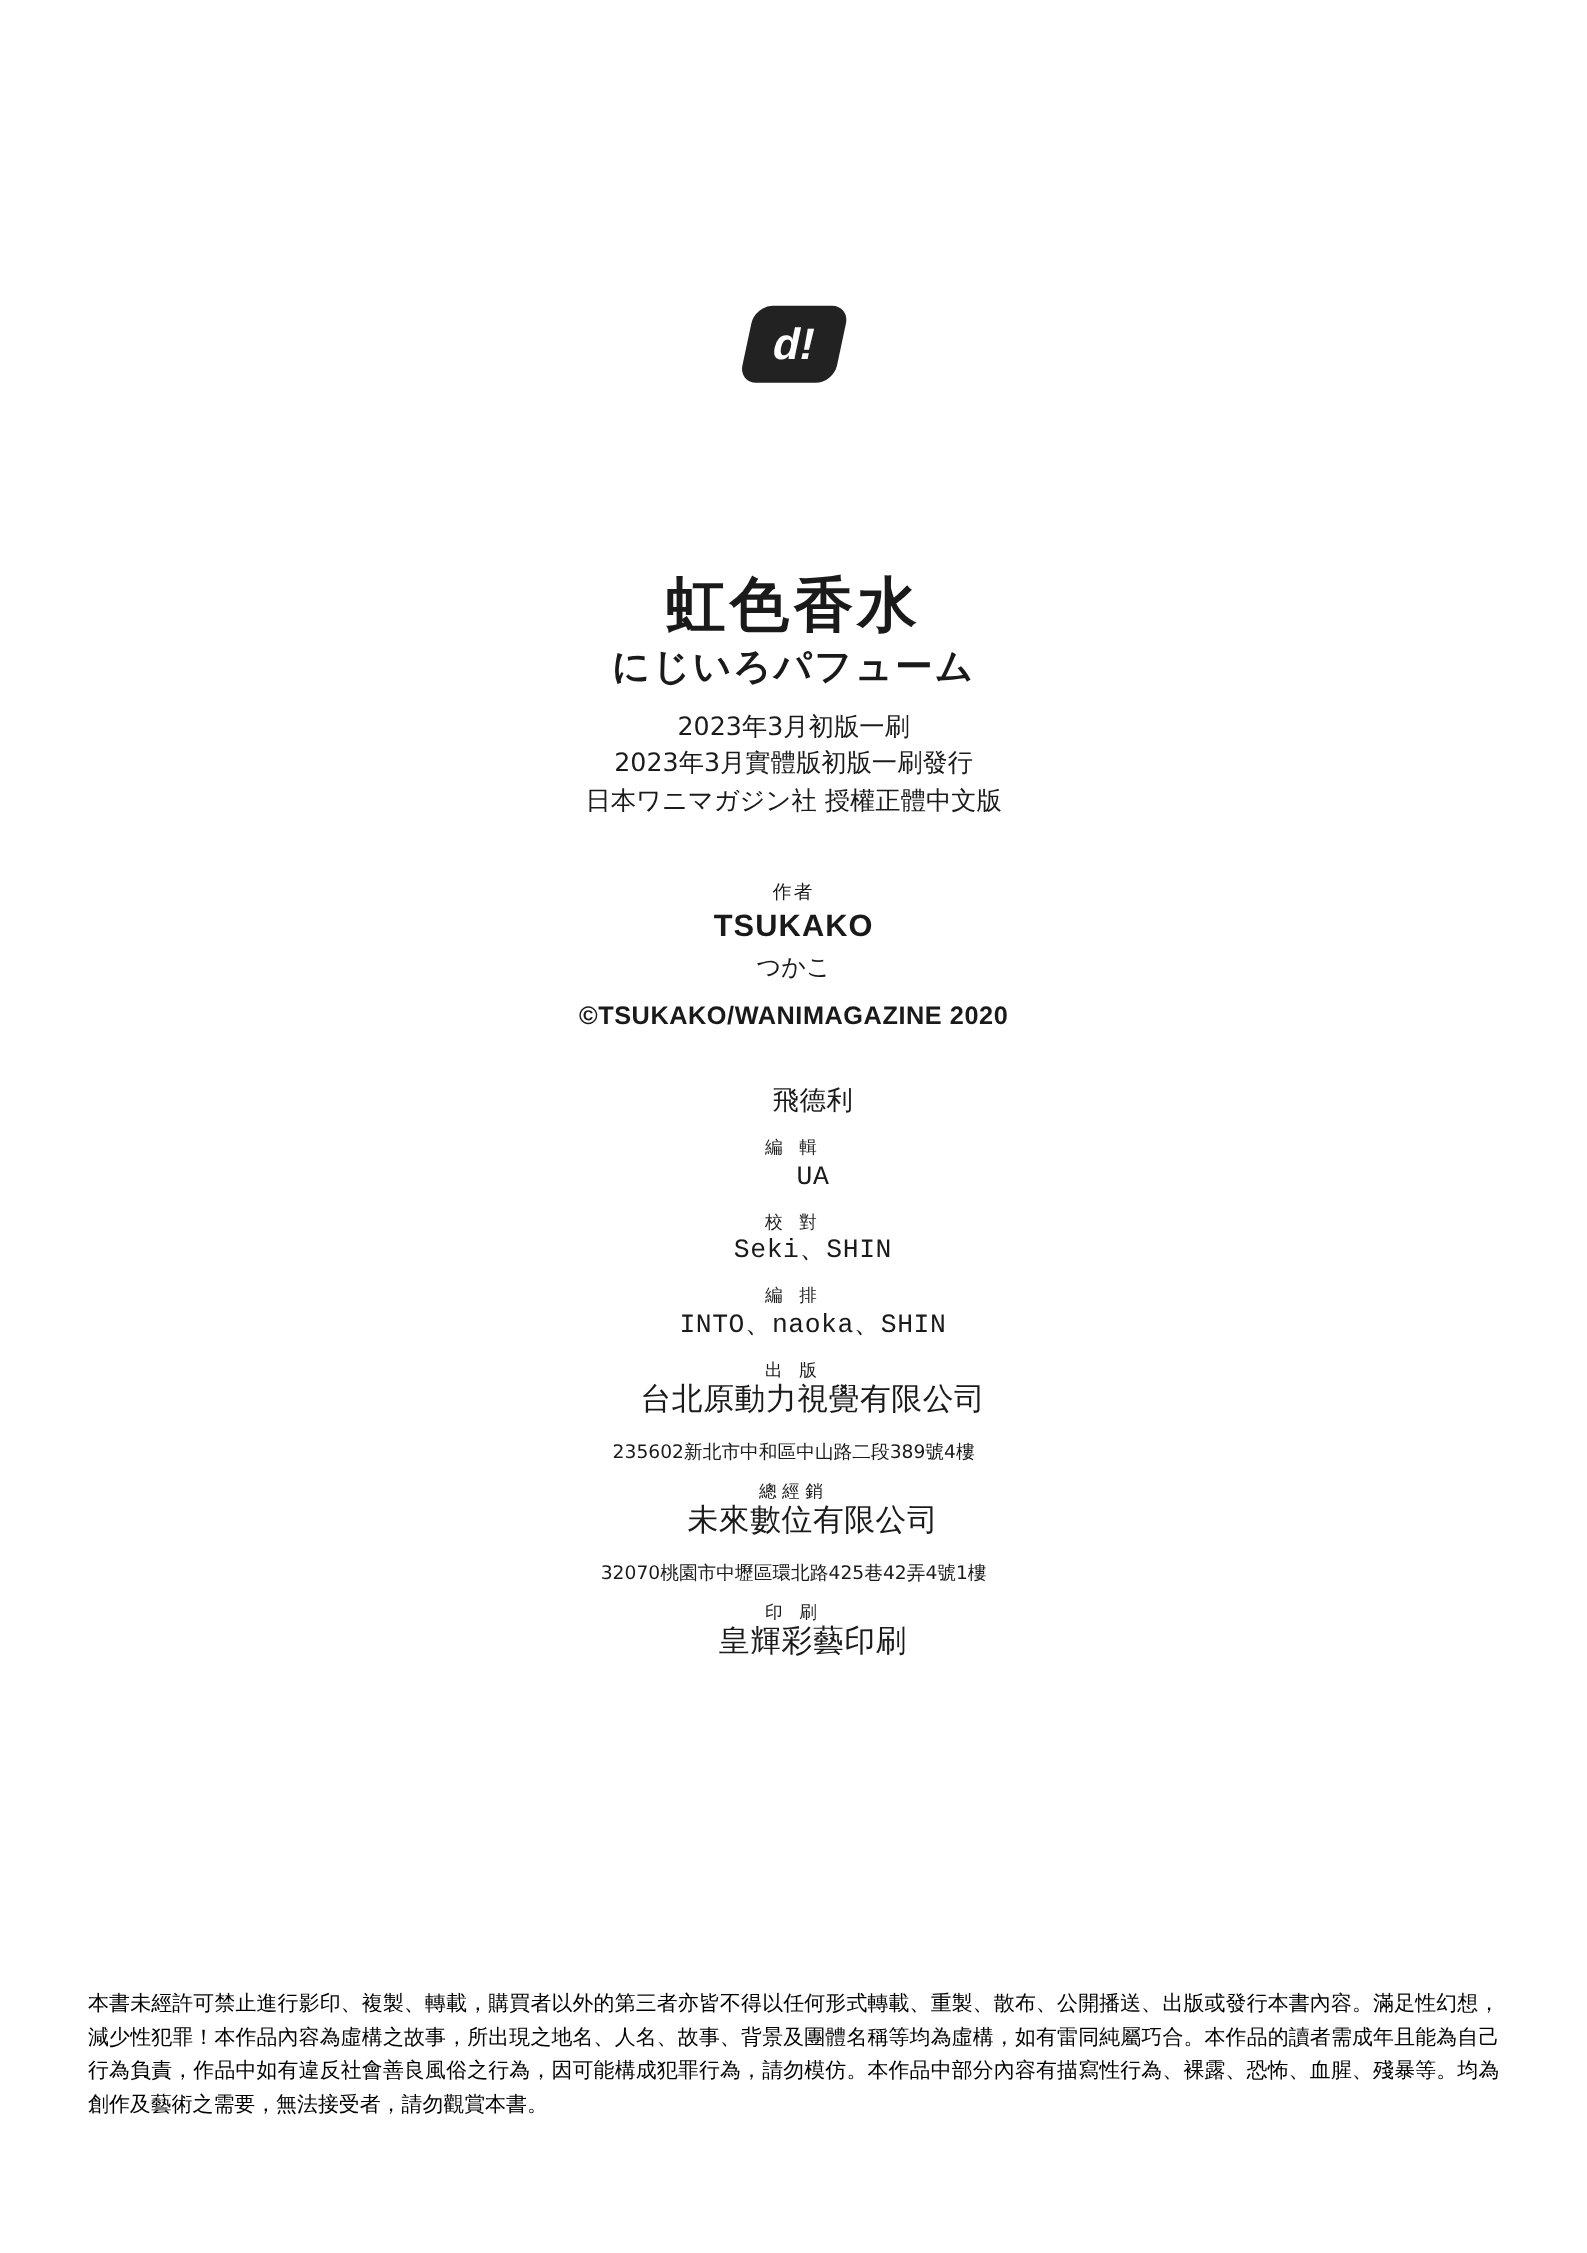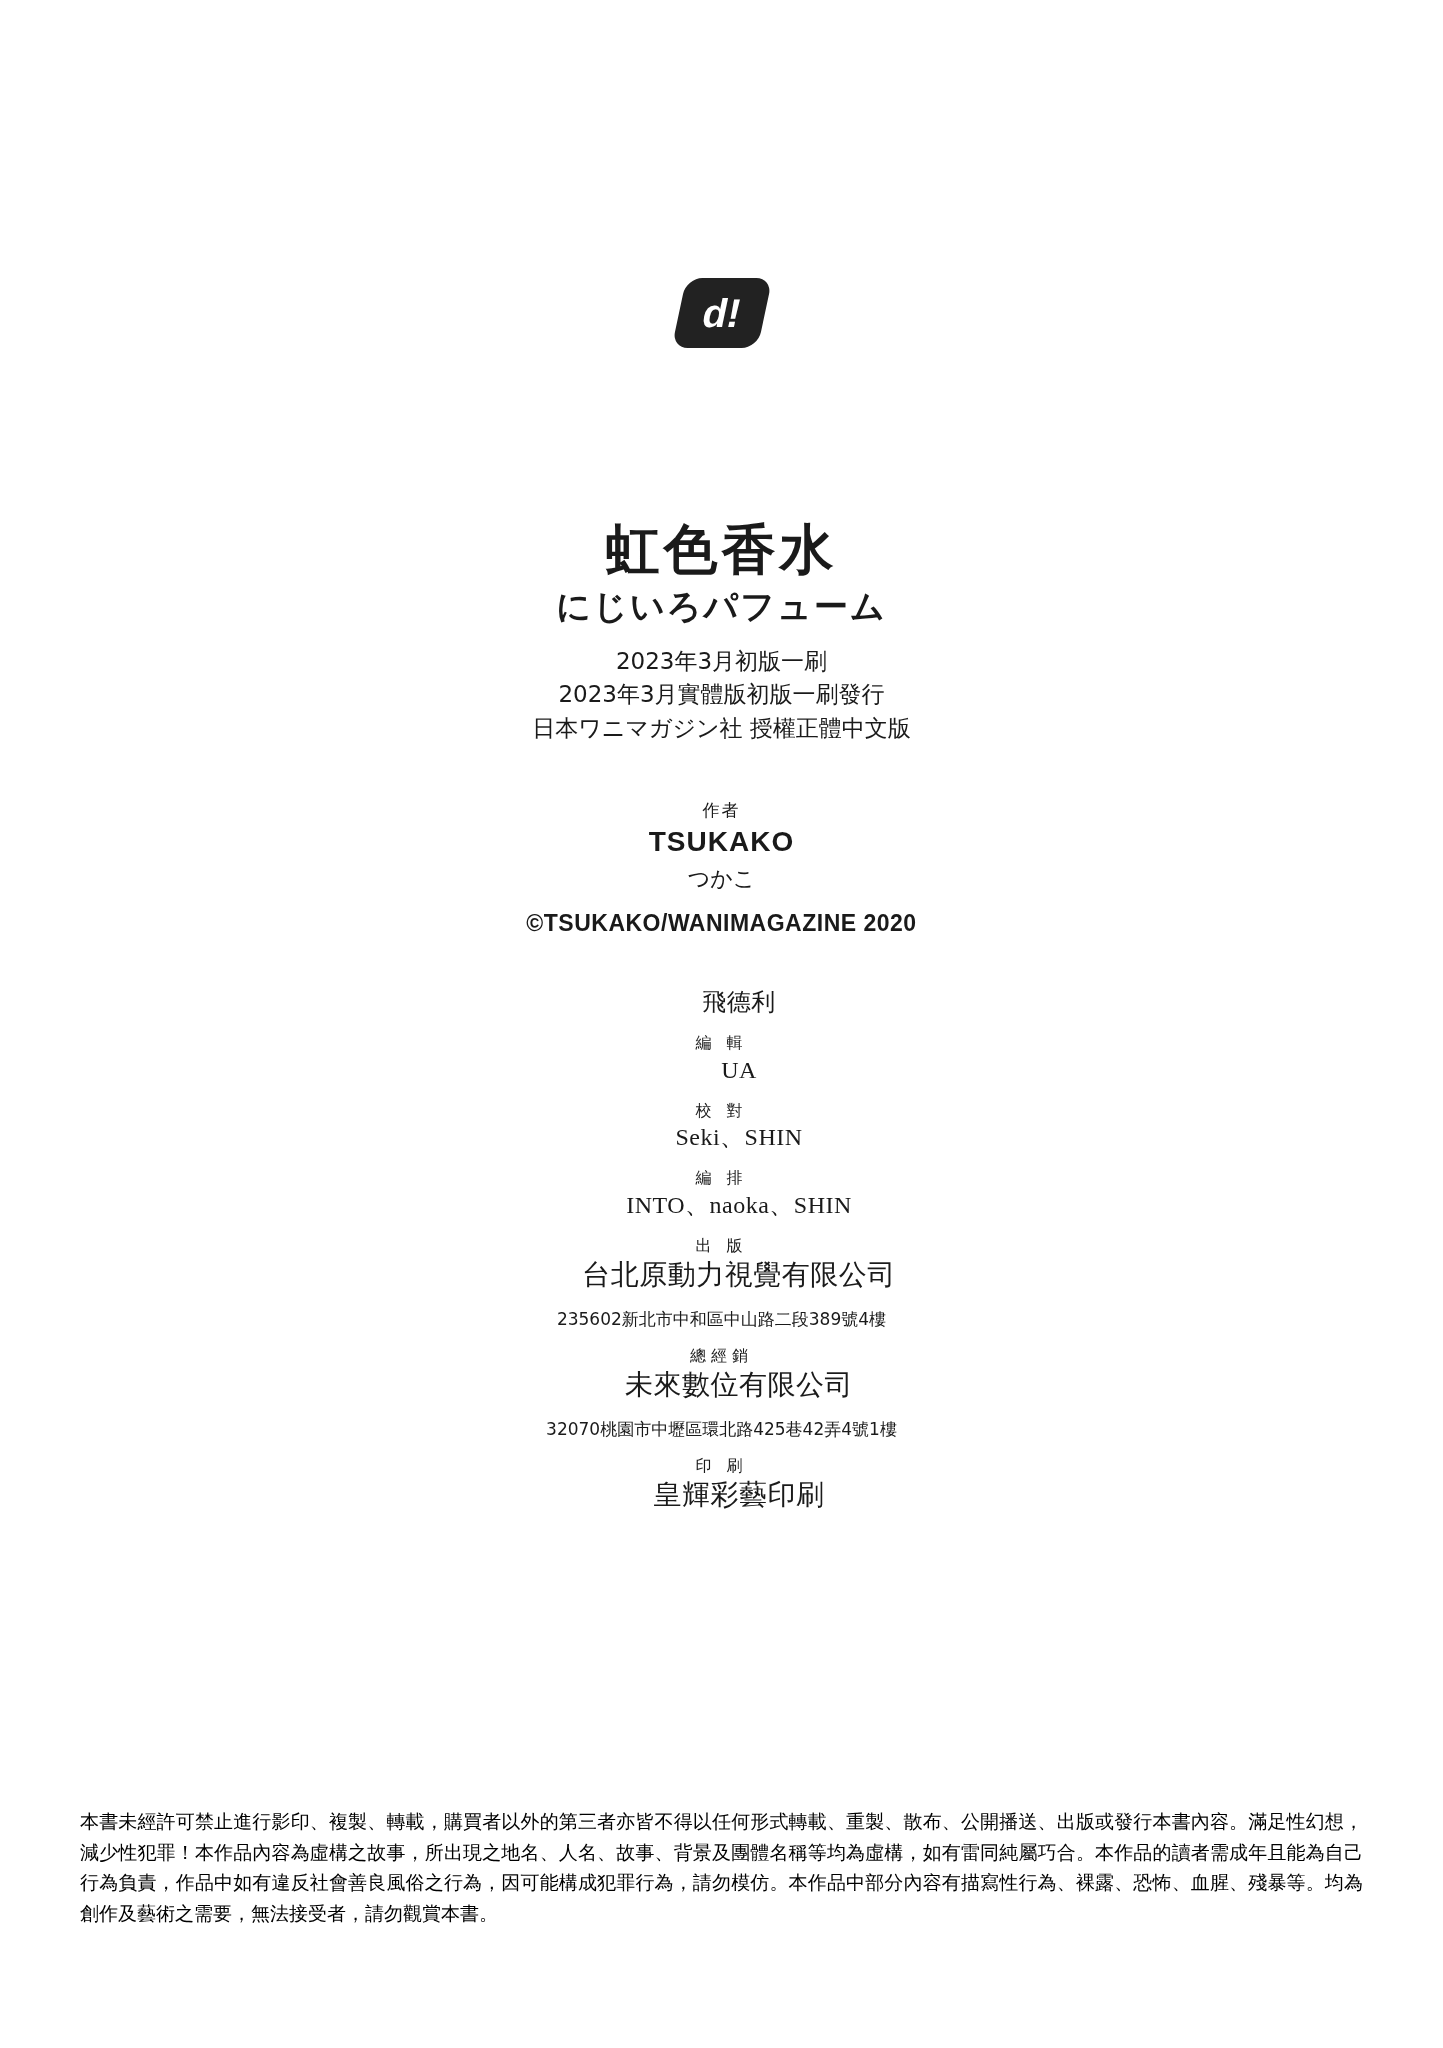--- a/index.html
+++ b/index.html
@@ -128,21 +128,21 @@
   }
   .credit-label {
     font-size: 16px;
     letter-spacing: 5px;
     font-family: "DejaVu Sans", sans-serif;
     line-height: 1.4;
   }
   .credit-value {
     font-size: 24px;
     letter-spacing: 0.5px;
-    font-family: Liberation Serif, serif;
+    font-family: Liberation Mono, monospace;
     line-height: 1.3;
     margin-left: 35px;
   }
   .credit-value.big {
     font-size: 28px;
   }
   .credit-sub {
     font-size: 17px;
     margin-top: 14px;
     font-family: "DejaVu Sans", sans-serif;

